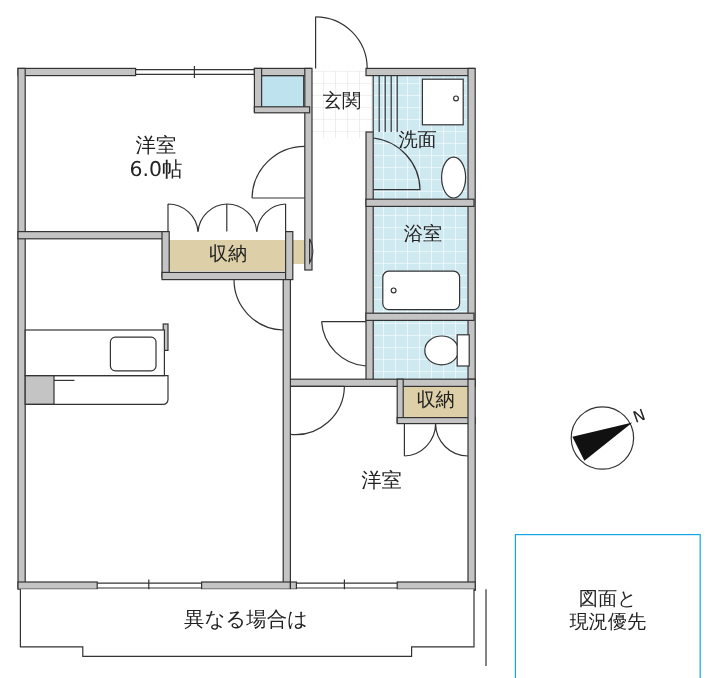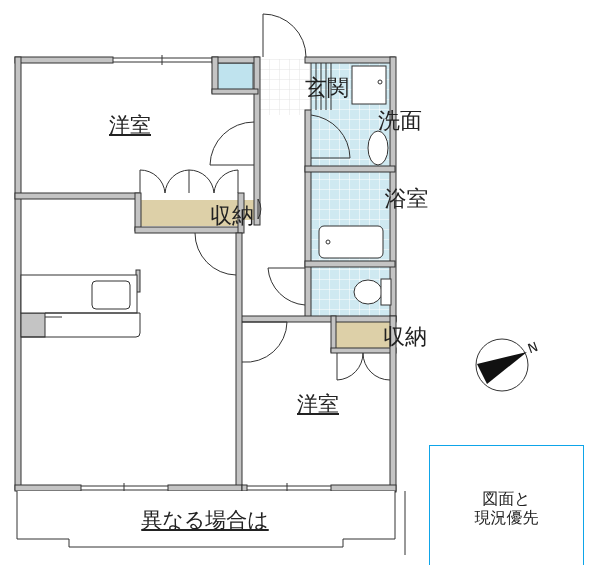--- a/index.html
+++ b/index.html
@@ -1,20 +1,20 @@
 <!DOCTYPE html>
 <html><head>
 <meta charset="utf-8">
 <style>
   html, body { margin: 0; padding: 0; background: #ffffff; }
   body { width: 600px; height: 565px; position: relative; overflow: hidden; font-family: "DejaVu Sans", "Liberation Sans", sans-serif; }
   svg { position: absolute; left: 0; top: 0; }
   .lbl { position: absolute; color: #222; text-align: center; line-height: 1.15; white-space: nowrap; }
-  .room { font-size: 21px; text-decoration: underline; }
-  .small { font-size: 22px; margin-left: 42px; }
+  .room { font-size: 17px; }
+  .small { font-size: 16px; }
   .note-box { position: absolute; left: 429px; top: 445px; width: 155px; height: 126px; border: 1px solid #0ea5e9; background: #fff; box-sizing: border-box; display: flex; flex-direction: column; justify-content: center; align-items: center; }
   .note-line { font-size: 16px; line-height: 1.2; color: #222; }
   .compass-n { position: absolute; left: 528px; top: 340px; font-size: 13px; color: #222; transform: rotate(-20deg); }
 </style>
 </head>
 <body>
 
 <svg width="600" height="565" viewBox="0 0 600 565" xmlns="http://www.w3.org/2000/svg">
   <defs>
     <pattern id="tile" width="10" height="10" patternUnits="userSpaceOnUse">
@@ -155,27 +155,28 @@
   <line x1="405" y1="491" x2="405" y2="555" stroke="#333" stroke-width="1"></line>
 
   <g>
     <circle cx="502" cy="365" r="26" fill="#ffffff" stroke="#333" stroke-width="1"></circle>
     <path d="M477 364 L527 352 L487 384 Z" fill="#111"></path>
   </g>
 </svg>
 
 <div class="lbl room" style="left:95px; top:113px; width:70px;">
   <div>洋室</div>
+  <div>6.0帖</div>
 </div>
 
 <div class="lbl small" style="left:262px; top:75px; width:46px;">玄関</div>
 
-<div class="lbl small" style="left:334px; top:108px; width:48px;">洗面</div>
+<div class="lbl small" style="left:324px; top:108px; width:48px;">洗面</div>
 
-<div class="lbl small" style="left:337px; top:186px; width:55px;">浴室</div>
+<div class="lbl small" style="left:325px; top:186px; width:55px;">浴室</div>
 
 <div class="lbl small" style="left:150px; top:203px; width:80px;">収納</div>
 
 <div class="lbl small" style="left:336px; top:324px; width:54px;">収納</div>
 
 <div class="lbl room" style="left:95px; top:380px; width:70px;">
 </div>
 
 <div class="lbl room" style="left:283px; top:392px; width:70px;">
   <div>洋室</div>

